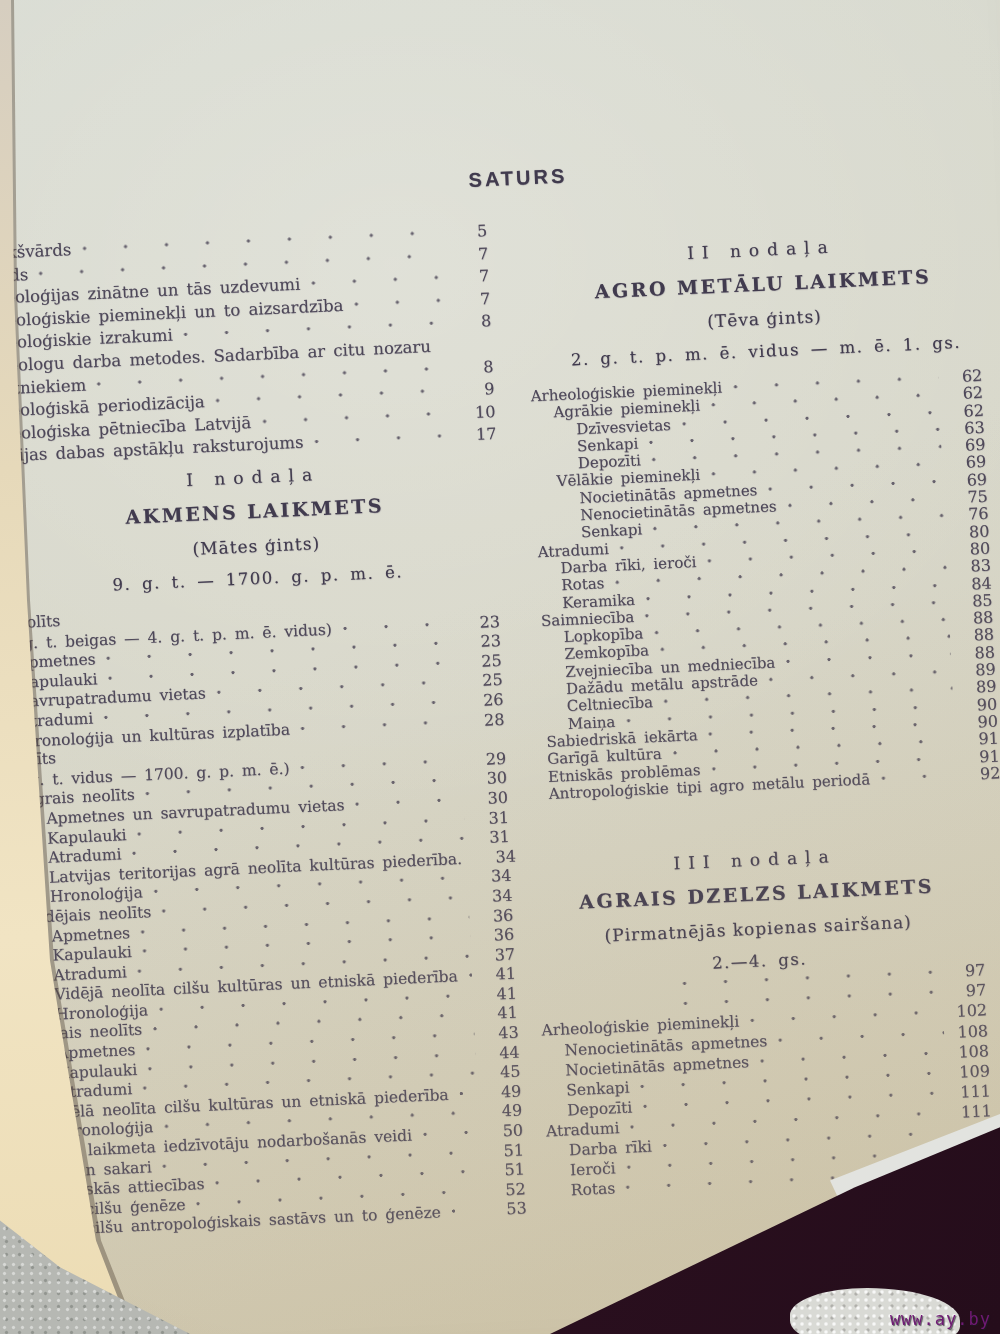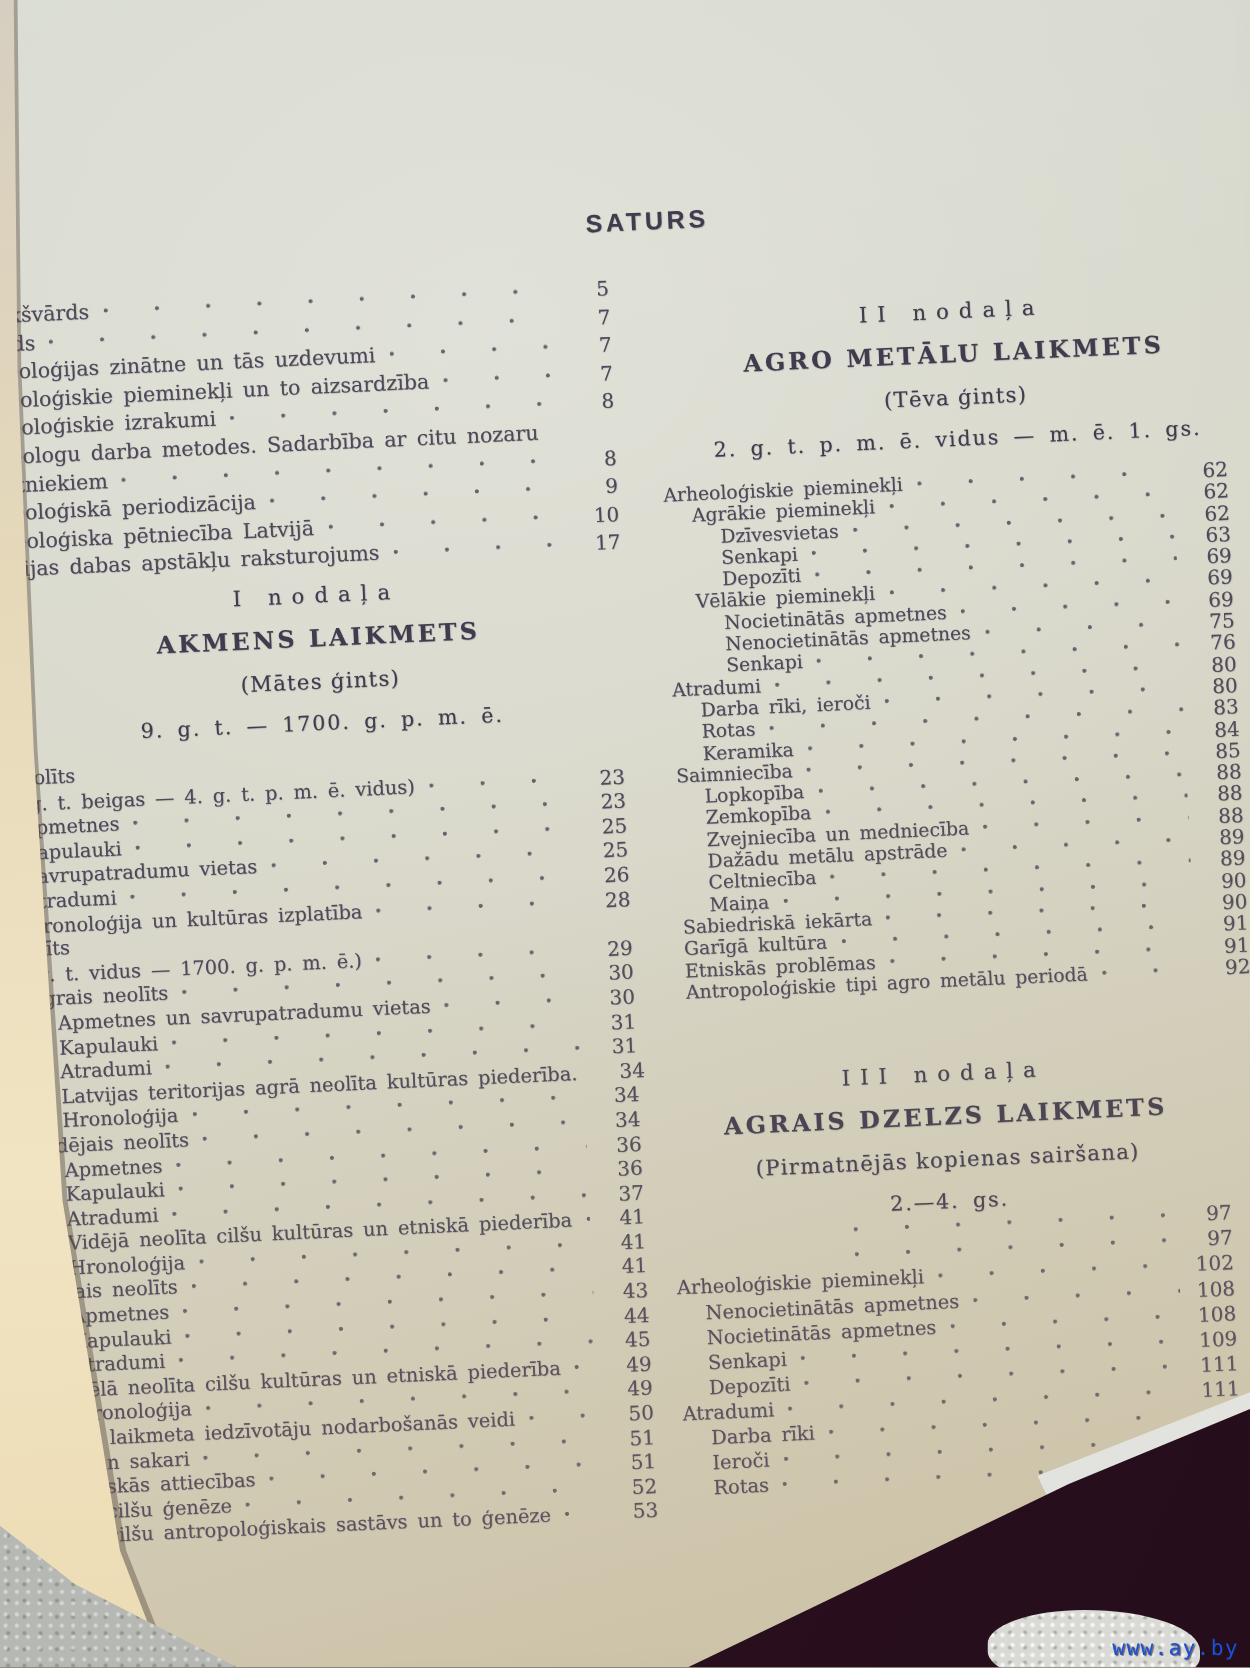--- a/index.html
+++ b/index.html
@@ -67,21 +67,21 @@
      background:
        radial-gradient(rgba(255,255,255,0.8) 1px, rgba(0,0,0,0) 2.4px),
        radial-gradient(rgba(140,140,135,0.55) 1px, rgba(0,0,0,0) 2.2px),
        #d9dad5;
      background-size:8px 8px,12px 12px;}
   .table-dark{position:absolute;left:0;top:0;width:1000px;height:1334px;z-index:8;
      clip-path:polygon(100% 84.5%,100% 100%,55% 100%,85.5% 89%);
      background:linear-gradient(115deg,#3a1626 0%,#2c1020 55%,#250d1b 100%);}
   .watermark{position:absolute;right:9px;bottom:5px;z-index:10;
      font-family:"DejaVu Sans Mono",monospace;font-size:17px;letter-spacing:1px;
-     color:#1d4ed8;text-shadow:1px 1px 1px rgba(30,30,35,0.7);}
+     color:#701a75;text-shadow:1px 1px 1px rgba(30,30,35,0.7);}
   .vignette{position:absolute;left:0;top:0;width:1000px;height:1334px;z-index:4;pointer-events:none;
      background:
        linear-gradient(160deg, rgba(200,205,195,0) 45%, rgba(185,168,130,0.16) 88%),
        radial-gradient(140% 110% at 45% 35%, rgba(0,0,0,0) 60%, rgba(60,52,52,0.13) 100%);}
 </style>
 </head>
 <body>
 
 <div class="photo">
 

